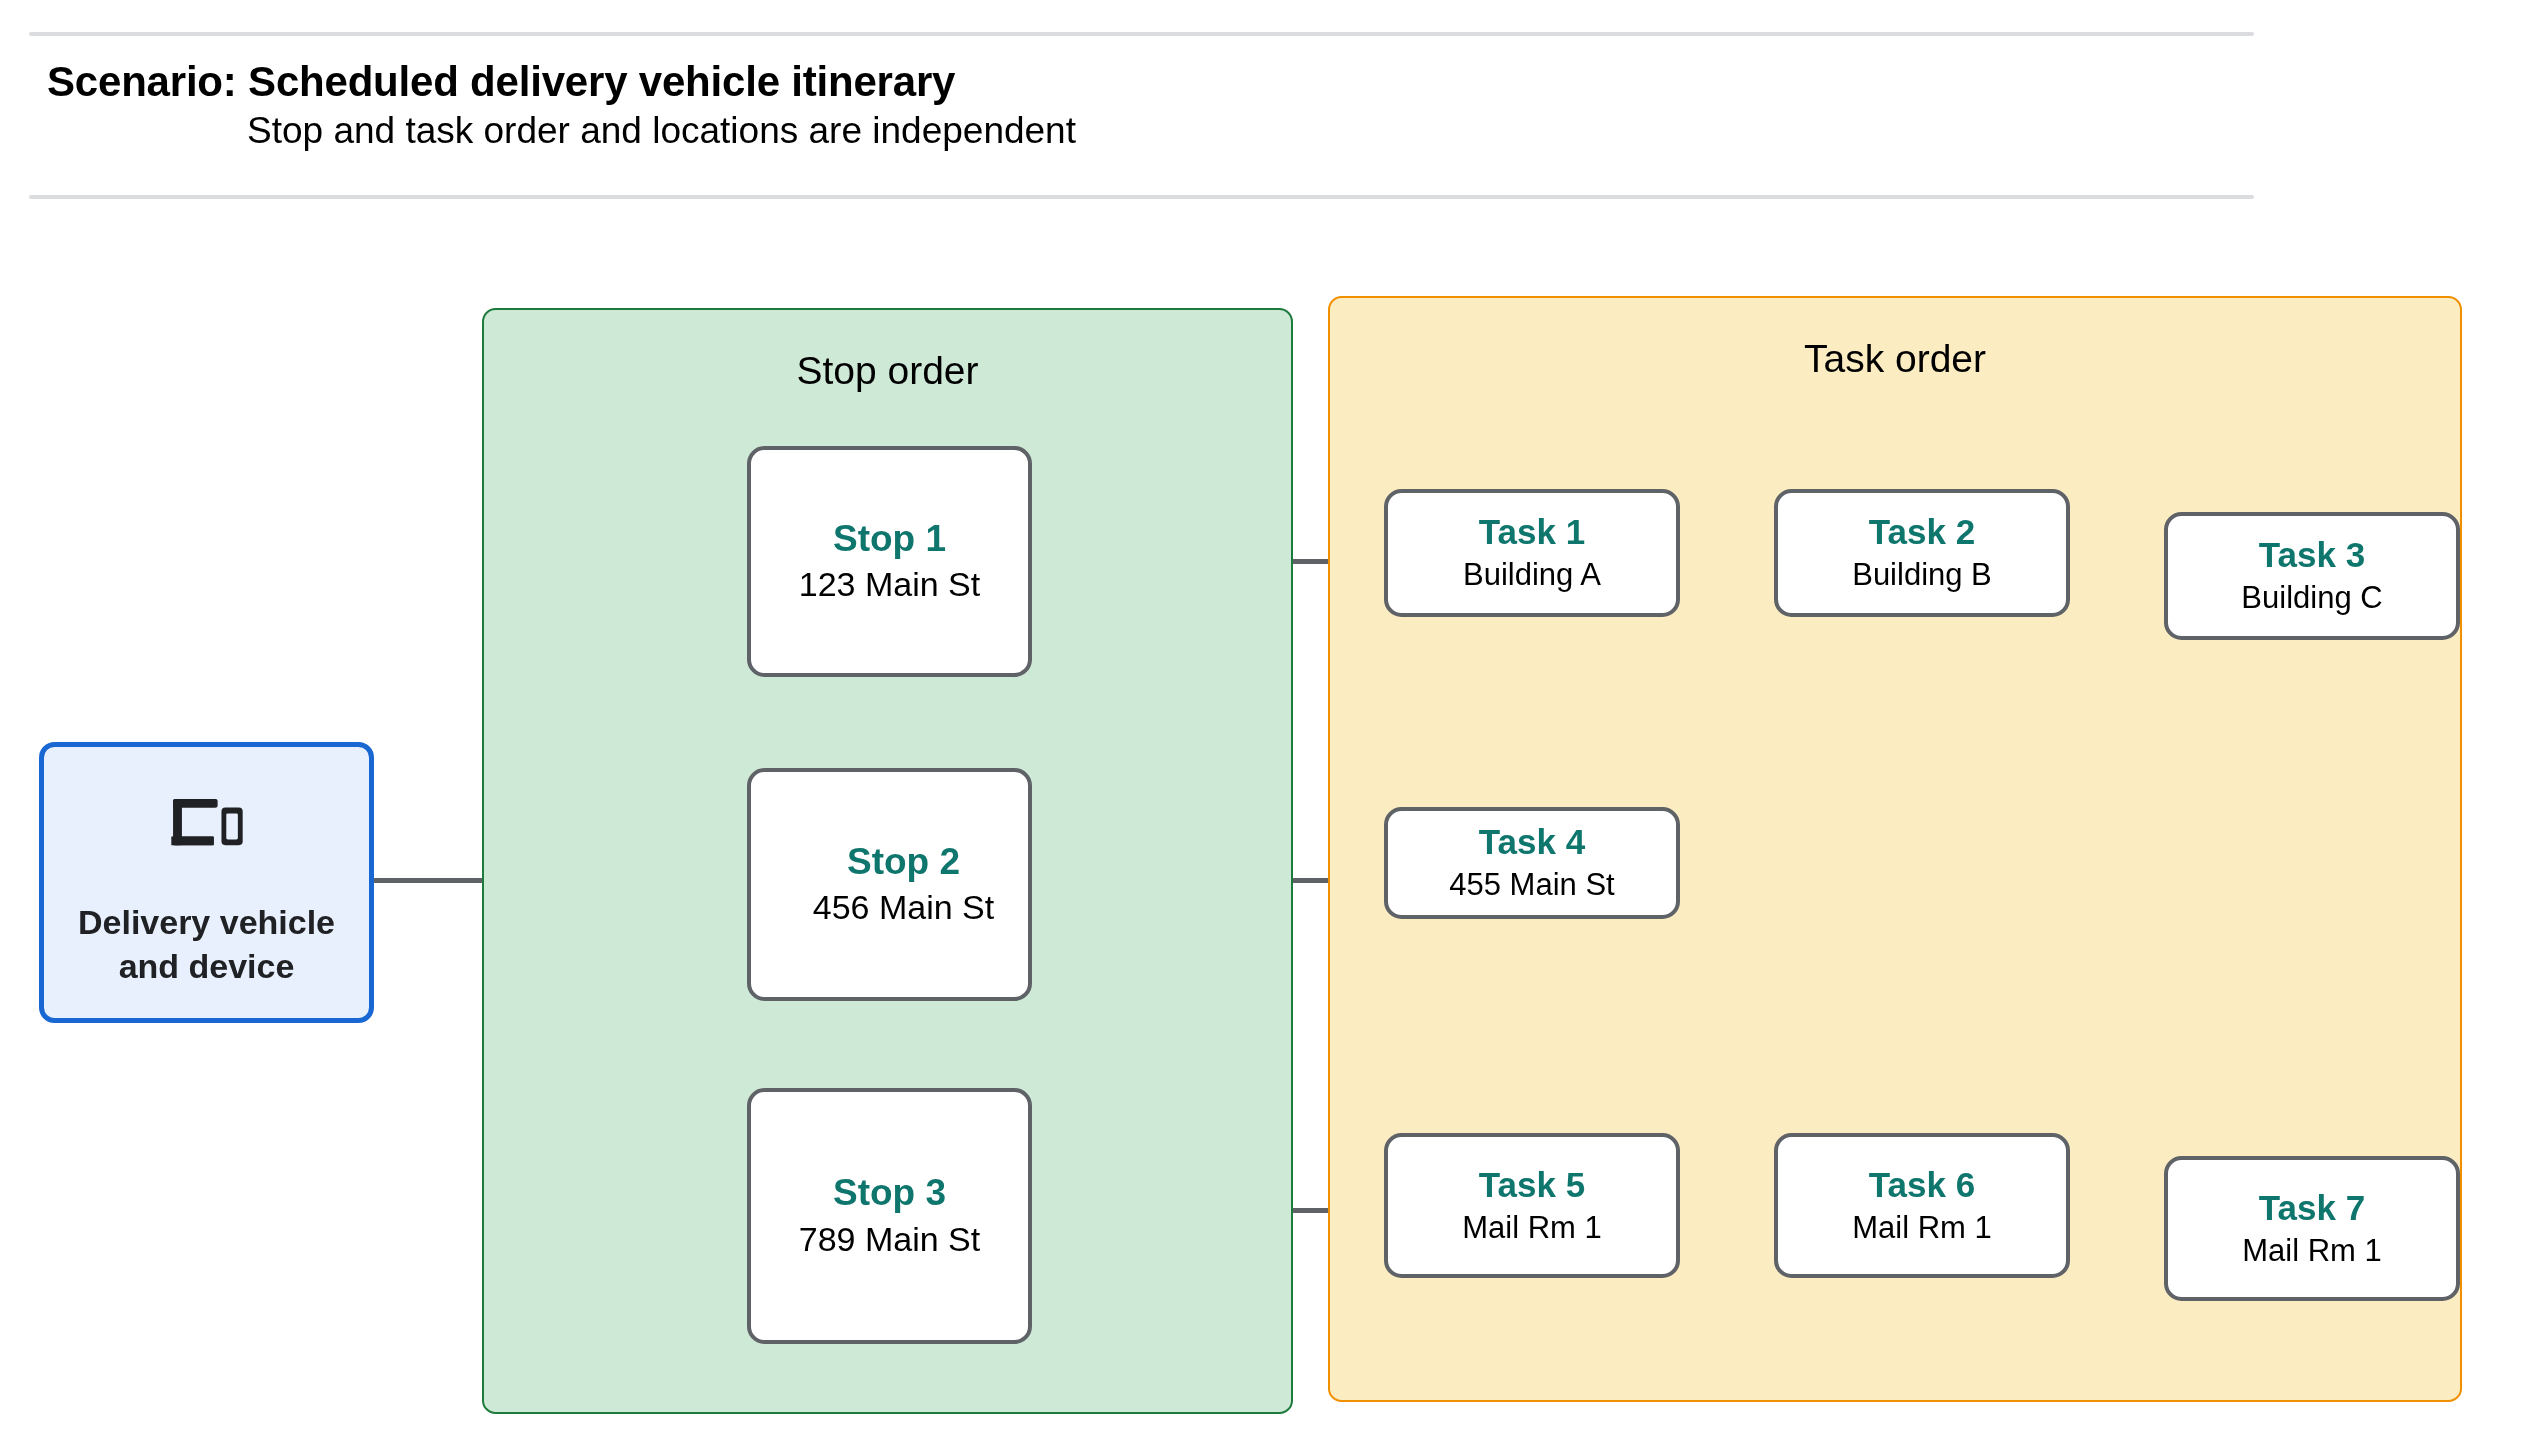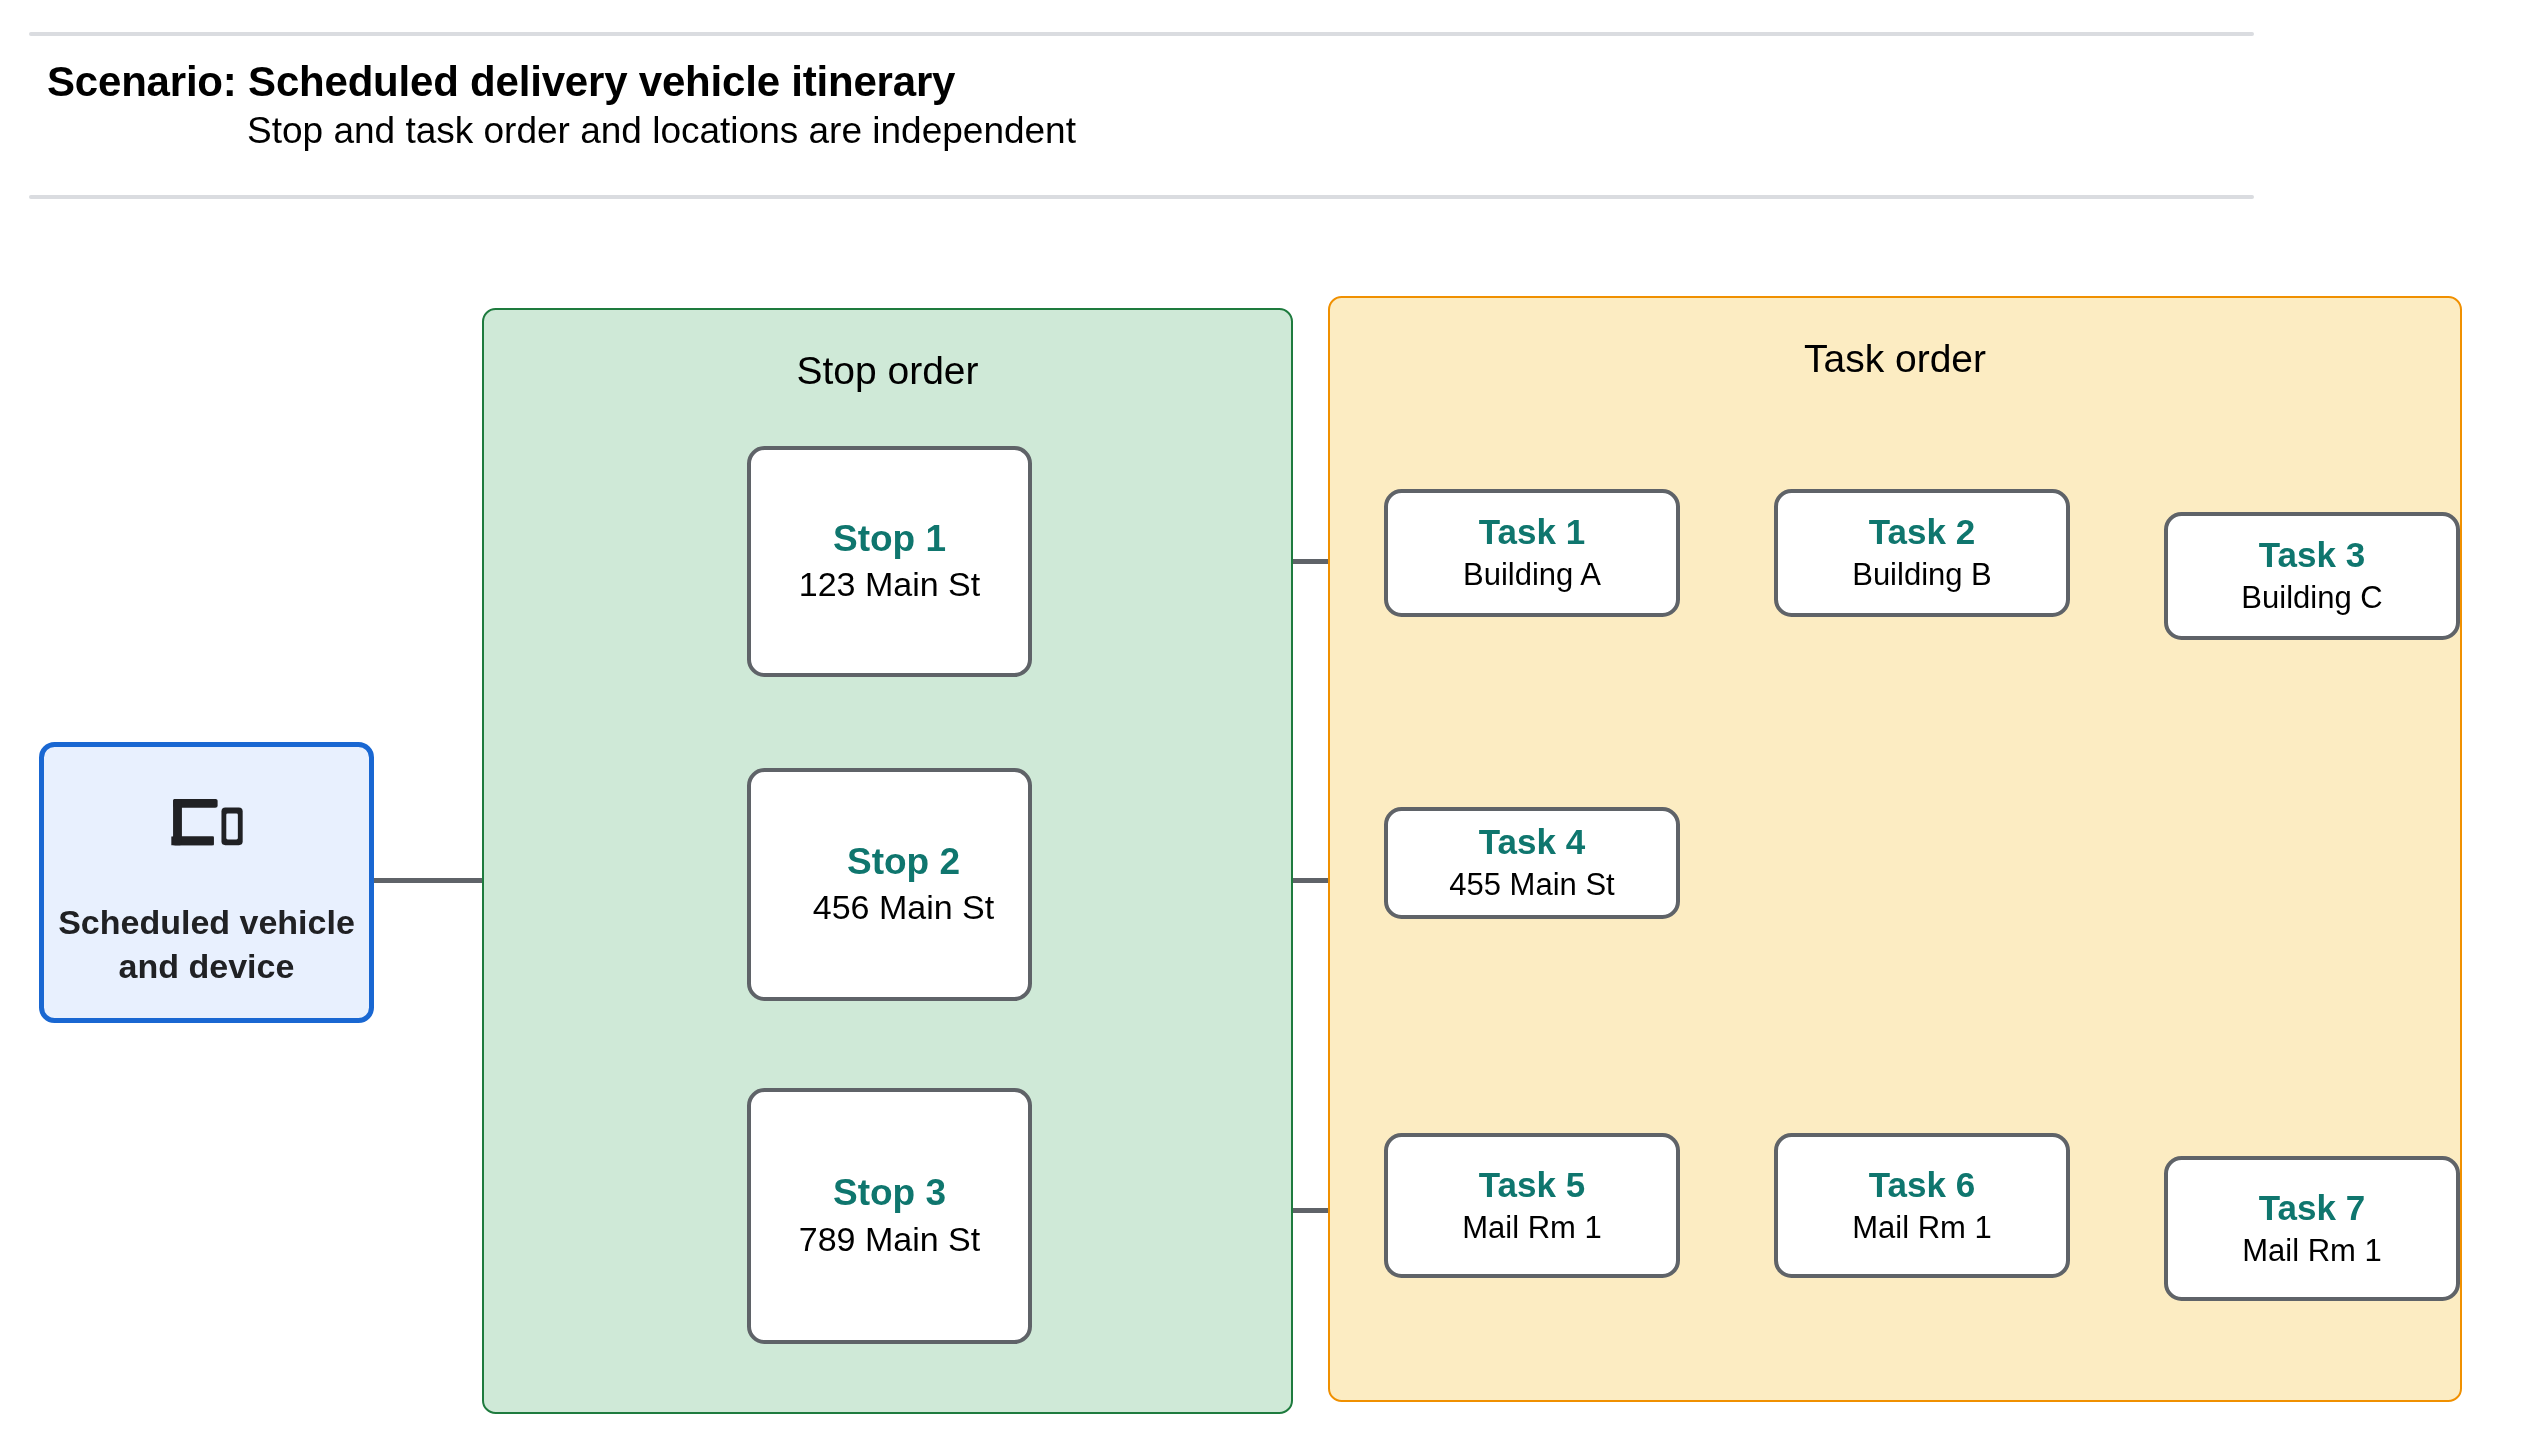--- a/index.html
+++ b/index.html
@@ -206,21 +206,21 @@
   <div id="node-vehicle">
     <svg id="vehicle-icon" viewBox="0 0 78 56" xmlns="http://www.w3.org/2000/svg" aria-hidden="true">
       <path d="M4 2 h44 v9 H11 v30 h35 v9 H2 v-9 h2 V4 a2 2 0 0 1 2 -2 z" fill="#202124"></path>
       <rect x="3" y="41" width="43" height="9" rx="1.5" fill="#202124"></rect>
       <rect x="4" y="2" width="46" height="9" rx="2" fill="#202124"></rect>
       <rect x="4" y="2" width="9" height="48" rx="2" fill="#202124"></rect>
       <rect x="54" y="11" width="22" height="39" rx="4" fill="#202124"></rect>
       <rect x="59" y="17" width="12" height="27" rx="1.5" fill="#e8f0fe"></rect>
     </svg>
     <div id="vehicle-label">
-      <span>Scheduled vehicle</span><br>
+      <span>Delivery vehicle</span><br>
       <span>and device</span>
     </div>
   </div>
 
   <div class="node stop-node" id="node-stop-1">
     <div class="node-title">Stop 1</div>
     <div class="node-sub">123 Main St</div>
   </div>
   <div class="node stop-node" id="node-stop-2">
     <div class="node-title">Stop 2</div>

